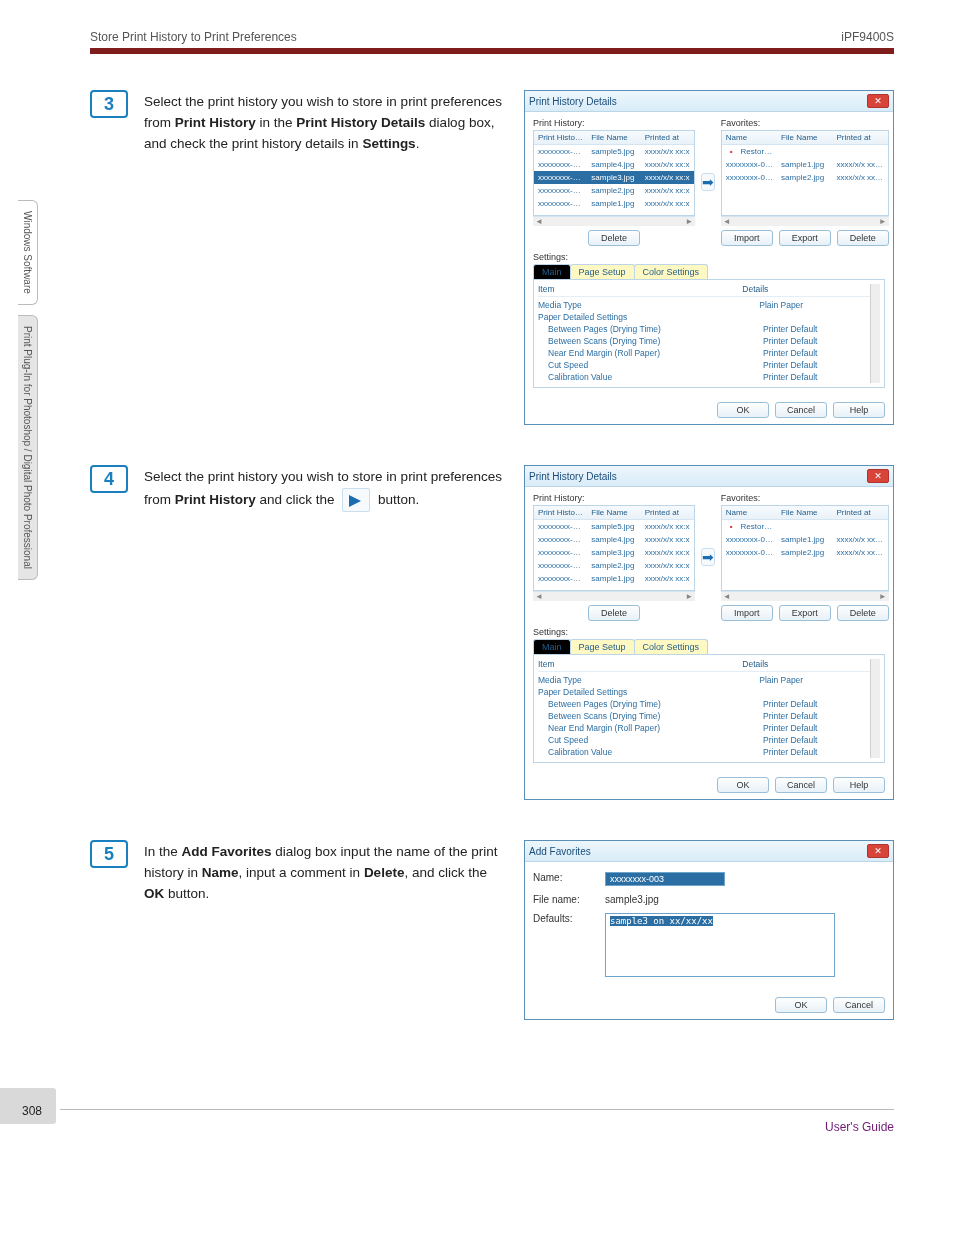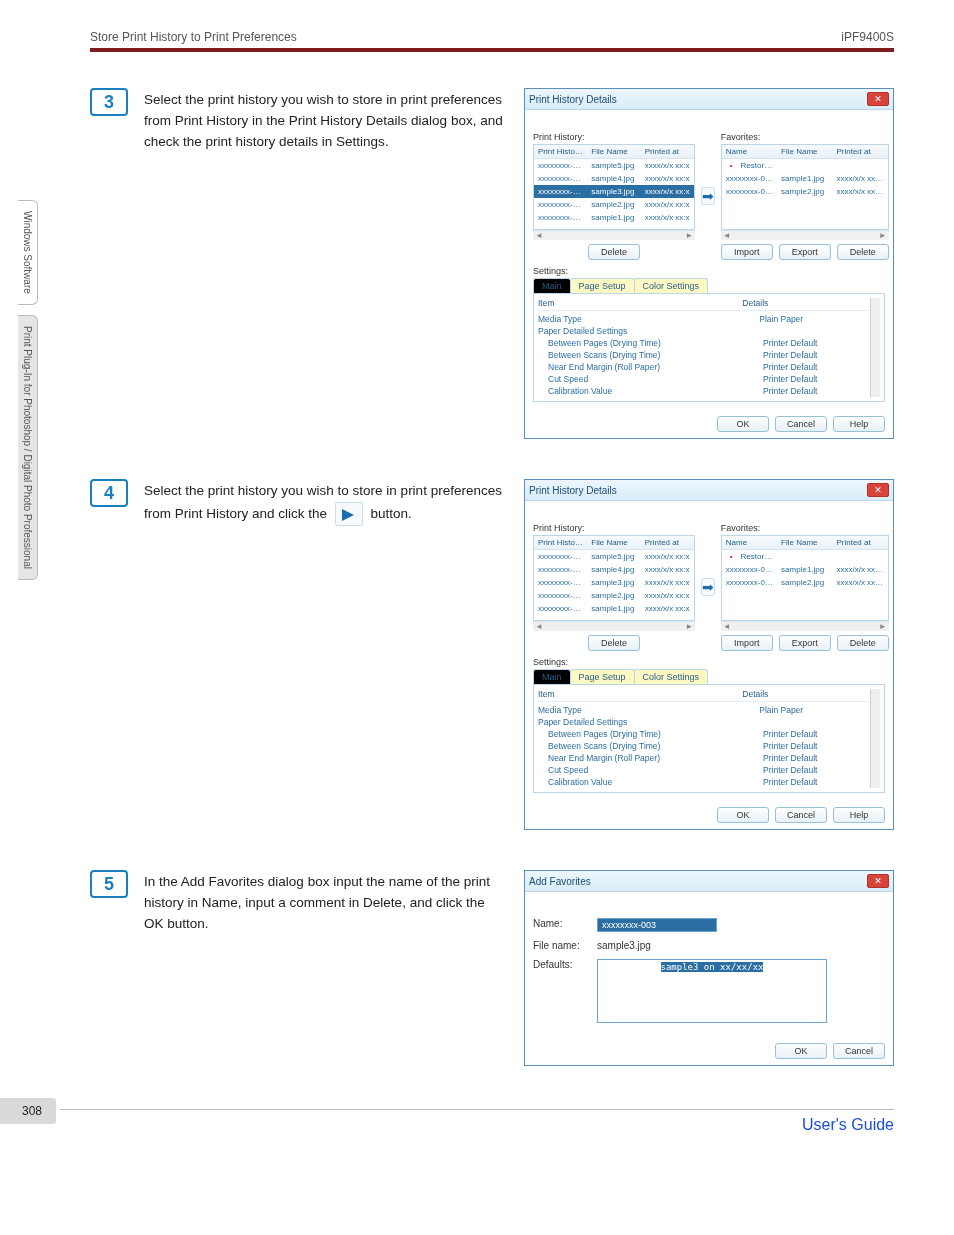--- a/index.html
+++ b/index.html
@@ -13,21 +13,21 @@
   .page {
     padding: 30px 60px 30px 90px;
     min-height: 1160px;
     position: relative;
   }
   .header {
     display: flex;
     justify-content: space-between;
     font-size: 12px;
     color: #555;
-    border-bottom: 4px solid #7f1d1d;
+    border-bottom: 6px solid #7f1d1d;
     padding-bottom: 4px;
     margin-bottom: 36px;
   }
   .side-tabs {
     position: absolute;
     left: 18px;
     top: 200px;
     display: flex;
     flex-direction: column;
     gap: 10px;
@@ -71,21 +71,21 @@
     display: flex;
     gap: 20px;
     align-items: flex-start;
   }
   .step-text {
     flex: 1;
     font-size: 13.5px;
     line-height: 1.55;
     padding-top: 2px;
   }
-  .step-text b { font-weight: normal; }
+  .step-text b { font-weight: bold; }
   .step-shot {
     flex-shrink: 0;
   }
   
   .win {
     border: 1px solid #5a8fb8;
     background: #fff;
     font-size: 9px;
     color: #333;
   }
@@ -103,21 +103,21 @@
   }
   .closex {
     width: 22px; height: 14px;
     background: #d9443a;
     border: 1px solid #b0342c;
     border-radius: 2px;
     color: #fff;
     font-size: 9px;
     display: flex; align-items:center; justify-content:center;
   }
-  .dlg-body { padding: 22px 8px 8px; }
+  .dlg-body { padding: 6px 8px 8px; }
   .two-col { display: flex; gap: 6px; }
   .col { flex: 1; }
   .col-label { font-size: 9px; color: #333; margin-bottom: 2px; }
   .list {
     border: 1px solid #bcd6e8;
     height: 86px;
     overflow: hidden;
   }
   .list-head {
     background: linear-gradient(#f6fafd,#e9f2f9);
@@ -216,59 +216,58 @@
     content:"";
     position:absolute;
     left:6px; top:6px;
     width:0;height:0;
     border-top:6px solid transparent;
     border-bottom:6px solid transparent;
     border-left:12px solid #1b6db0;
   }
   
   .form-row { display:flex; align-items:flex-start; padding:4px 0; font-size:10px;}
-  .form-row .fl { width:64px; color:#333; }
+  .form-row .fl { width:72px; color:#333; }
   .form-row .fv { flex:1; color:#333; }
   .form-row input.sel {
     border:1px solid #6ea3cb;
     background:#2b6ea3;
     color:#fff;
     font-size:9px;
     padding:1px 4px;
     width:120px;
   }
   .form-row textarea.sel {
     border:1px solid #6ea3cb;
     font-size:9px;
     padding:2px 4px;
     width:230px;
     height:64px;
     resize:none;
-    text-align:center;
   }
   .form-row textarea.sel.hl::first-line { background:#2b6ea3; color:#fff; }
   .vscroll {
     width:10px;
     background:#eee;
     border-left:1px solid #d0d0d0;
   }
   .page-num-badge{
     position:absolute;
     left:0; bottom:36px;
     background:#d9d9d9;
-    padding:6px 14px 6px 22px;
+    padding:16px 14px 6px 22px;
     font-size:12px;
     border-radius:0 3px 3px 0;
   }
   .footer-right{
     position:absolute;
     right:60px;
     bottom:26px;
-    font-size:16px;
-    color:#1d4ed8;
+    font-size:12px;
+    color:#701a75;
   }
   .footer-rule{
     position:absolute;
     left:60px; right:60px;
     bottom:50px;
     border-top:1px solid #bbb;
   }
   .fav-item-row { display:flex; font-size:8px; color:#2b6ea3;}
   .fav-item-row span{flex:1;padding:2px 4px;white-space:nowrap;overflow:hidden;text-overflow:ellipsis;}
   .bullet{color:#d33;font-weight:bold;padding-right:2px;}

